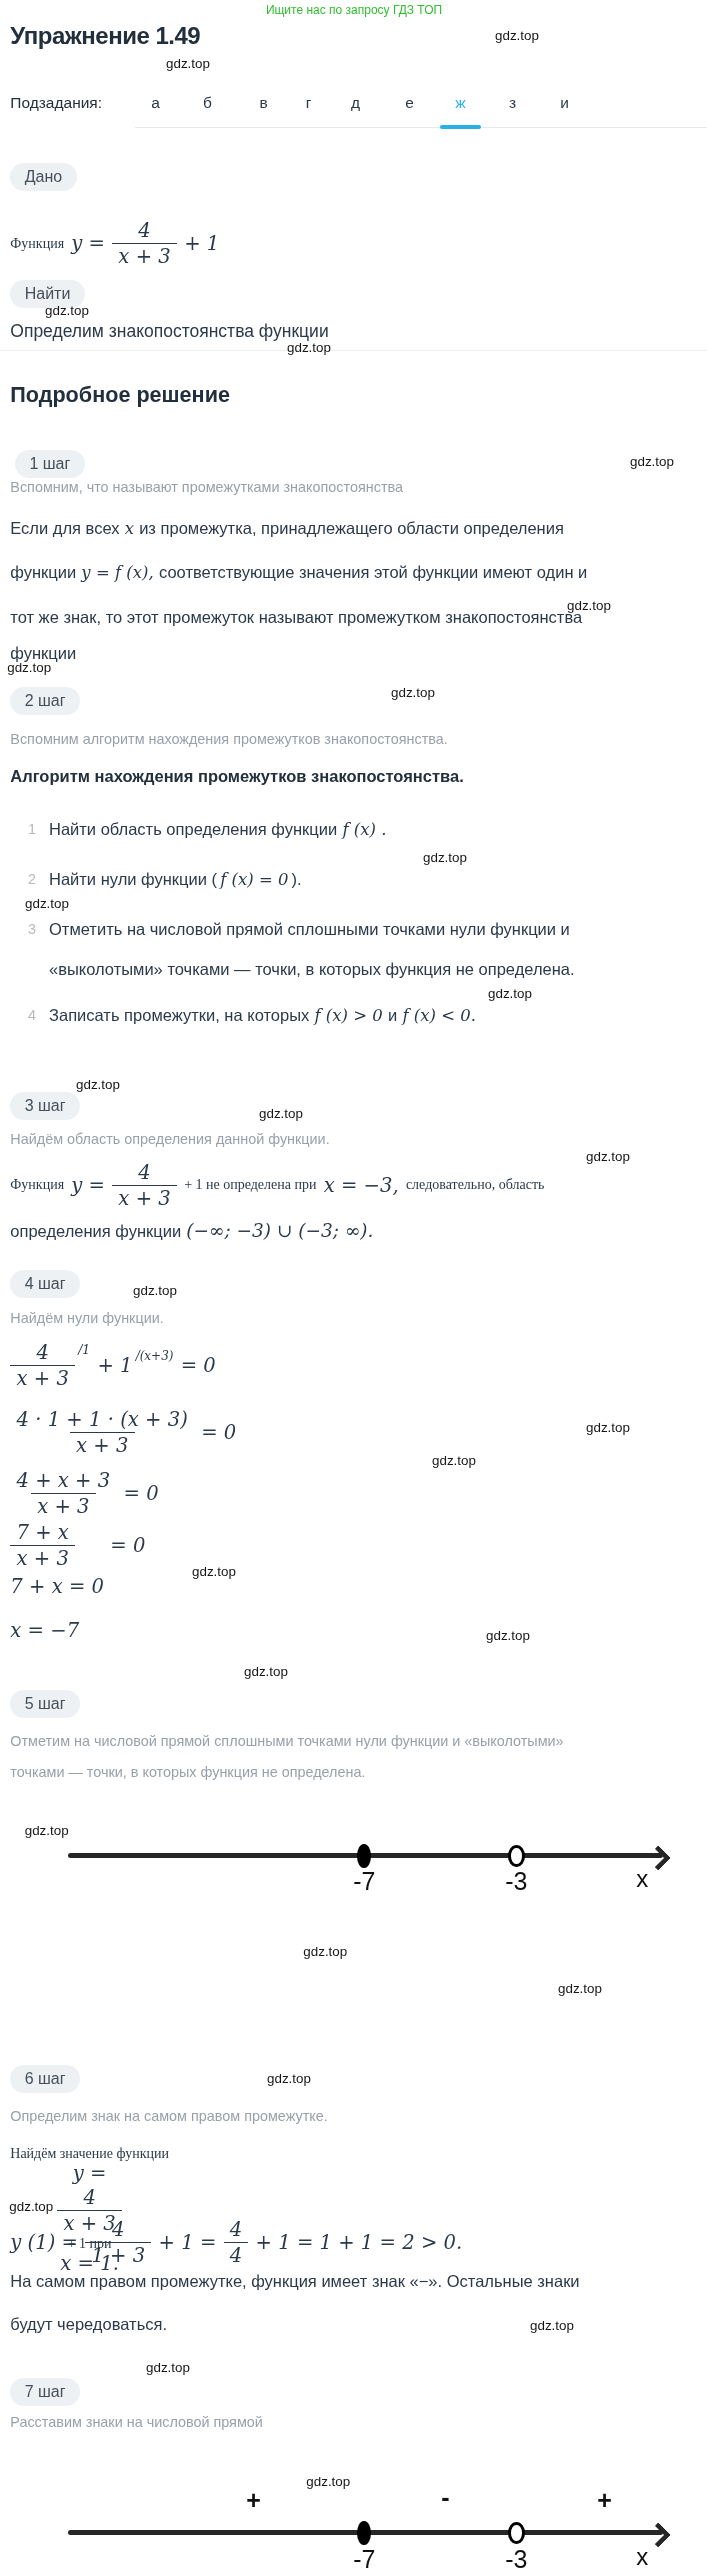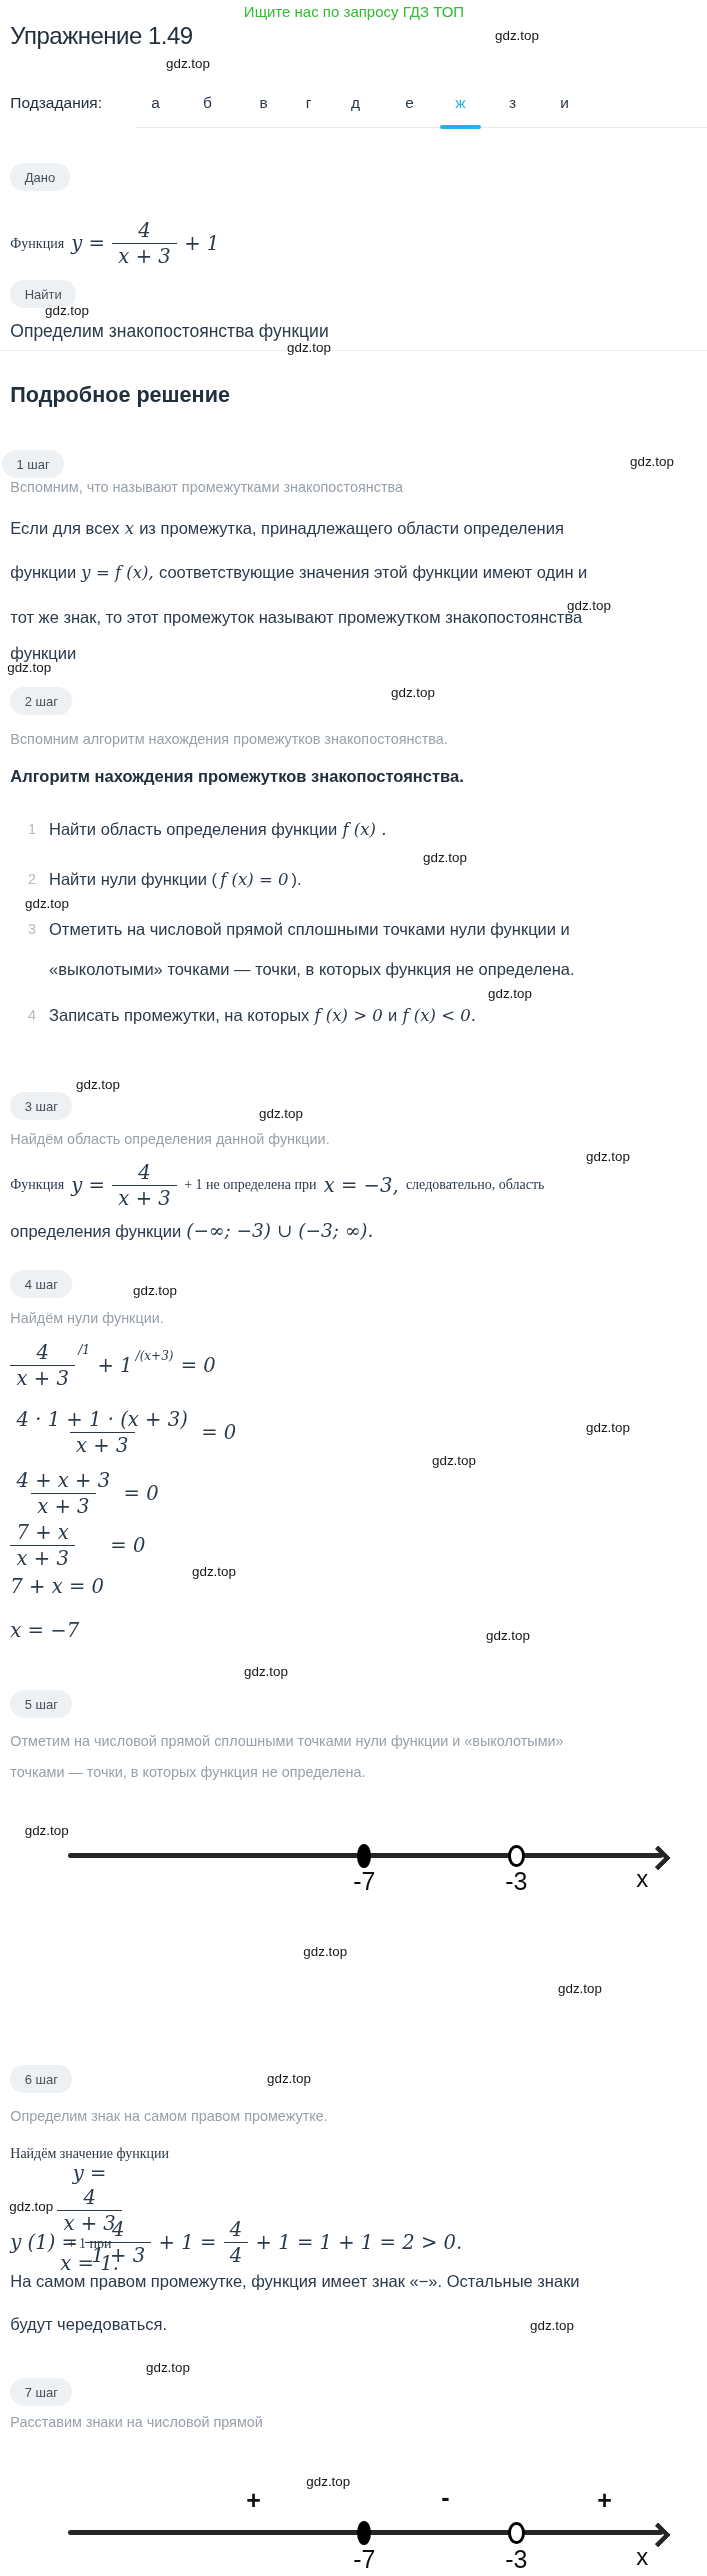--- a/index.html
+++ b/index.html
@@ -1,26 +1,26 @@
 <!DOCTYPE html>
 <html style="font-size:8.2px"><head>
 <meta charset="utf-8">
 <style>
   html,body{margin:0;padding:0;background:#fff;}
   .page{position:relative;width:708px;height:3106px;background:#fff;overflow:hidden;
         font-family:"Liberation Sans",sans-serif;color:#2b3a4a;}
   .wm{position:absolute;font-size:13.4px;color:#171717;white-space:nowrap;font-family:"Liberation Sans",sans-serif;}
-  .promo{position:absolute;top:3.1px;left:0;width:100%;text-align:center;font-size:15px;color:#2fbe2f;cursor:pointer;}
-  .title{position:absolute;left:10.3px;top:21.6px;font-size:24px;font-weight:normal;color:#222f3d;letter-spacing:-0.5px;white-space:nowrap;}
+  .promo{position:absolute;top:3.1px;left:0;width:100%;text-align:center;font-size:12px;color:#2fbe2f;cursor:pointer;}
+  .title{position:absolute;left:10.3px;top:21.6px;font-size:24px;font-weight:bold;color:#222f3d;letter-spacing:-0.5px;white-space:nowrap;}
   .subtasks-label{position:absolute;left:10.3px;top:94px;font-size:15.5px;color:#222f3d;white-space:nowrap;}
   .tab{position:absolute;top:94px;width:23px;text-align:center;font-size:15.5px;color:#2b3a4a;cursor:pointer;}
   .tab.active{color:#29b1e6;}
   .tabs-underline{position:absolute;left:135px;top:127px;width:573px;height:1px;background:#e7e9eb;}
   .tab-indicator{position:absolute;left:440px;top:125px;width:41px;height:3.6px;border-radius:2.1px;background:#29b1e6;}
-  .pill{position:absolute;height:28px;border-radius:14px;background:#eef1f3;color:#454f5b;font-size:13px;
+  .pill{position:absolute;height:28px;border-radius:14px;background:#eef1f3;color:#454f5b;font-size:16px;
         display:flex;align-items:center;justify-content:center;padding:0 14.4px;white-space:nowrap;}
   .divider{position:absolute;left:0;top:350px;width:100%;height:1px;background:#ededed;}
   .solution-heading{position:absolute;left:10.3px;top:382px;font-size:21.6px;font-weight:bold;color:#222f3d;white-space:nowrap;}
   .gray-line{position:absolute;font-size:14.4px;color:#98a1aa;white-space:nowrap;}
   .body-line{position:absolute;font-size:16.5px;color:#2b3a4a;white-space:nowrap;}
   .bold-line{position:absolute;font-size:16.5px;font-weight:bold;color:#222f3d;white-space:nowrap;}
   .list-num{position:absolute;font-size:14.4px;color:#b4bac0;}
   .math{font-family:"DejaVu Serif",serif;font-style:italic;}
   .im{margin:0 5.2px;}
   .mline{position:absolute;display:flex;align-items:center;font-size:19.6px;color:#2b3a4a;
@@ -78,21 +78,21 @@
     <span>+ 1</span>
   </div>
   <div class="pill" style="left:10.3px;top:280px;">Найти</div>
   <span class="wm" style="left:45px;top:303px;">gdz.top</span>
   <div class="body-line" style="left:10.3px;top:321px;font-size:17.5px;">Определим знакопостоянства функции</div>
 
   <div class="divider"></div>
   <span class="wm" style="left:287px;top:340px;">gdz.top</span>
   <div class="solution-heading">Подробное решение</div>
 
-  <div class="pill" style="left:2px;top:450px;">1 шаг</div>
+  <div class="pill" style="left:15px;top:450px;">1 шаг</div>
   <span class="wm" style="left:630px;top:454px;">gdz.top</span>
   <div class="gray-line" style="left:10.3px;top:479px;">Вспомним, что называют промежутками знакопостоянства</div>
   <div class="body-line" style="left:10.3px;top:519px;">
     <span>Если для всех</span><span class="math im">x</span><span>из промежутка, принадлежащего области определения</span>
   </div>
   <div class="body-line" style="left:10.3px;top:563px;">
     <span>функции</span><span class="math im">y = f (x),</span><span>соответствующие значения этой функции имеют один и</span>
   </div>
   <span class="wm" style="left:567px;top:598px;">gdz.top</span>
   <div class="body-line" style="left:10.3px;top:608px;">тот же знак, то этот промежуток называют промежутком знакопостоянства</div>

